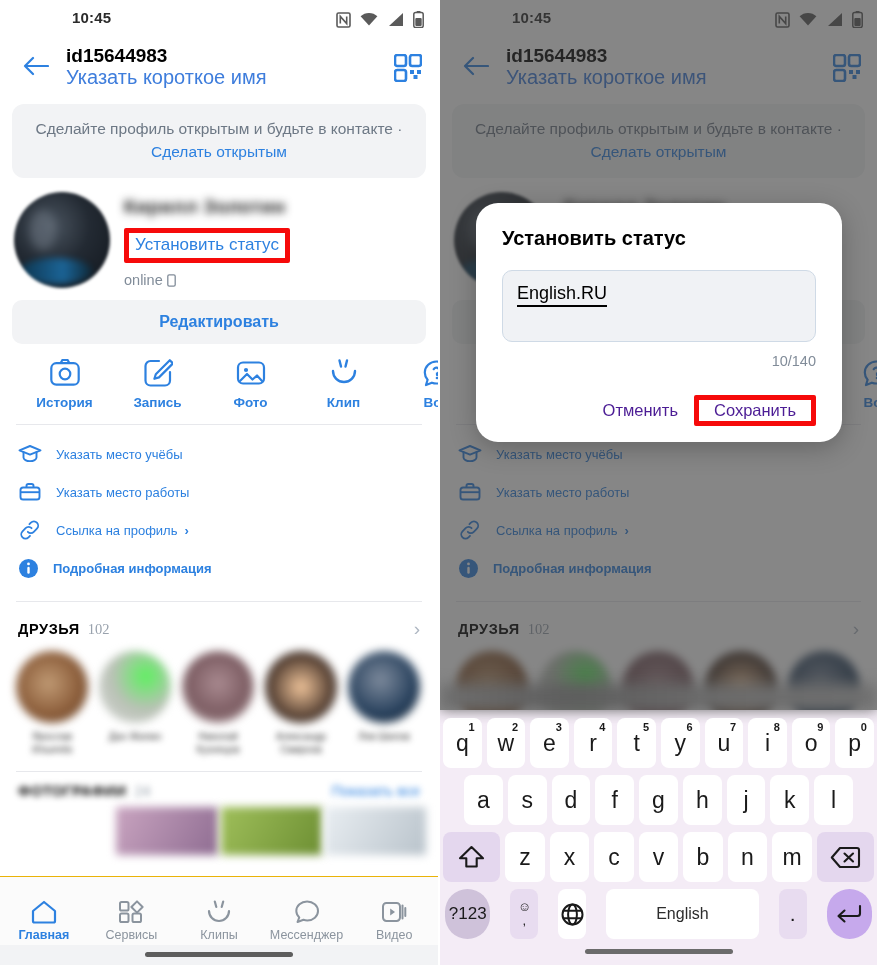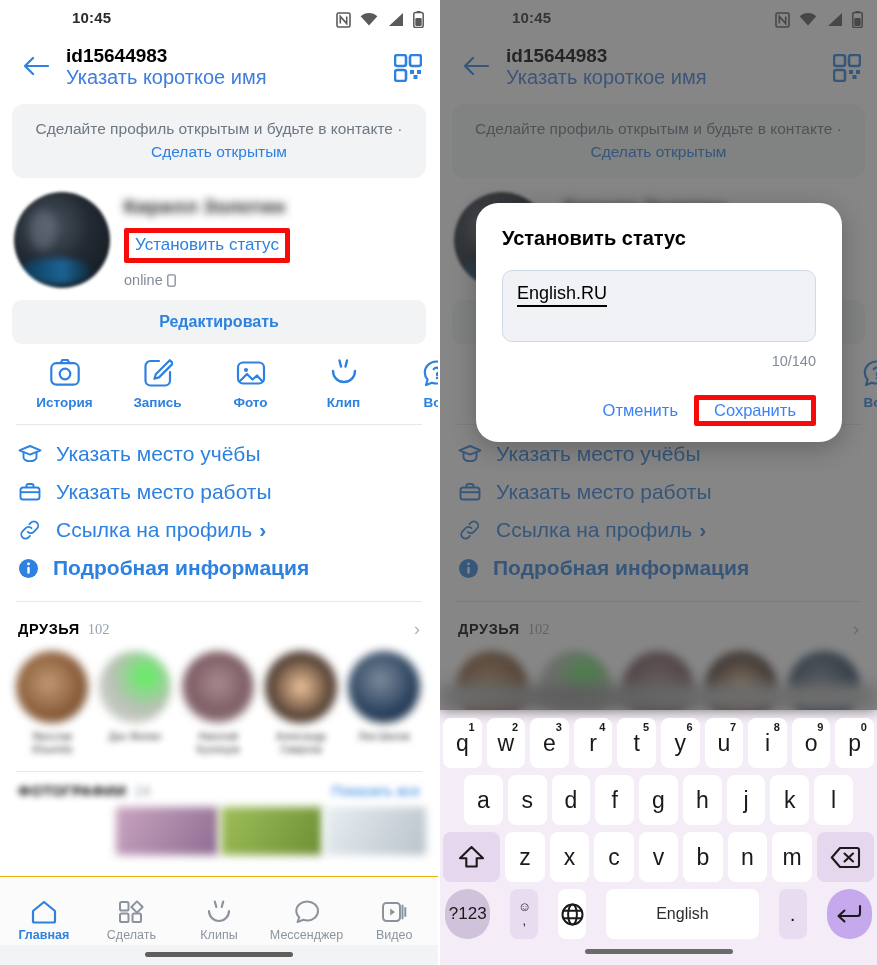--- a/index.html
+++ b/index.html
@@ -50,21 +50,21 @@
 
   
   .actions { display:flex; padding:14px 18px 10px; gap:0; }
   .action { width:93px; flex:0 0 93px; display:flex; flex-direction:column; align-items:center; gap:7px; }
   .action .lbl { font-size:13.5px; font-weight:700; color:#2d81e0; white-space:nowrap; }
   .hr { height:1px; background:#e7e8ec; margin:4px 16px 0; }
 
   
   .inforows { padding:10px 0 8px; }
   .inforow { display:flex; align-items:center; height:38px; padding:0 18px; gap:14px; }
-  .inforow .txt { font-size:21px; color:#2d81e0; display:flex; align-items:center; gap:7px; }
+  .inforow .txt { font-size:13px; color:#2d81e0; display:flex; align-items:center; gap:7px; }
   .inforow.bold .txt { font-weight:700; }
   .hr2 { height:1px; background:#e7e8ec; margin:6px 16px 0; }
 
   
   .friends-head { display:flex; align-items:center; padding:16px 18px 0; }
   .fh-title { font-size:14.5px; font-weight:700; color:#000; letter-spacing:.6px; }
   .fh-count { font-size:14.5px; color:#99a2ad; margin-left:8px;font-family:Liberation Serif, serif; }
   .fh-arrow { margin-left:auto; color:#aeb7c2; font-size:19px; }
   .friends { display:flex; gap:11px; padding:11px 16px 0; }
   .fitem { width:72px; flex:0 0 72px; }
@@ -93,21 +93,21 @@
   
   .scrim { position:absolute; inset:0; background:rgba(60,60,60,.62); z-index:20; }
   .dialog { position:absolute; z-index:30; left:36px; top:203px; width:366px; background:#fff;
     border-radius:22px; padding:24px 26px 16px; box-shadow:0 6px 26px rgba(0,0,0,.25); }
   .dlg-title { font-size:20px; font-weight:700; color:#000; }
   .dlg-input { margin-top:20px; background:#f0f2f5; border:1px solid #cfdae6; border-radius:10px;
     height:72px; padding:12px 14px; }
   .dlg-input .val { font-size:18px; color:#000; border-bottom:2px solid #000; display:inline-block; padding-bottom:1px; }
   .dlg-counter { text-align:right; font-size:14.5px; color:#818c99; margin-top:11px; }
   .dlg-actions { display:flex; justify-content:flex-end; align-items:center; gap:6px; margin-top:26px; }
-  .dlg-btn { font-size:16.5px; color:#3b82f6; padding:6px 10px; }
+  .dlg-btn { font-size:16.5px; color:#4c1d95; padding:6px 10px; }
   .dlg-save-wrap { border:5px solid #f60a0a; background:#fff; border-radius:2px; padding:1px 5px; }
 
   
   .keyboard { position:absolute; left:0; bottom:0; width:100%; background:#f4ecf6; z-index:40;
     padding:8px 3px 0; }
   .krow { display:flex; justify-content:center; align-items:center; gap:5px; margin-bottom:7px; }
   .key { background:#fff; border-radius:8px; height:50px; flex:1 1 0; display:flex; align-items:center;
     justify-content:center; font-size:23px; color:#1a1a1a; position:relative; }
   .key .sup { position:absolute; top:3px; right:7px; font-size:11px; color:#1a1a1a; font-weight:600; }
   .krow.r2 { padding:0 21px; }
@@ -335,21 +335,21 @@
         </svg>
       <span class="lbl">Главная</span>
     </div>
     <div class="bn">
       <svg width="26" height="24" viewBox="0 0 26 24">
           <rect x="2" y="2" width="8.5" height="8.5" rx="1.6" fill="none" stroke="#8b949e" stroke-width="2"></rect>
           <path d="M19 1.4 24.6 7 19 12.6 13.4 7z" fill="none" stroke="#8b949e" stroke-width="2" stroke-linejoin="round"></path>
           <rect x="2" y="13.5" width="8.5" height="8.5" rx="1.6" fill="none" stroke="#8b949e" stroke-width="2"></rect>
           <rect x="14.5" y="13.5" width="8.5" height="8.5" rx="1.6" fill="none" stroke="#8b949e" stroke-width="2"></rect>
         </svg>
-      <span class="lbl">Сделать</span>
+      <span class="lbl">Сервисы</span>
     </div>
     <div class="bn">
       <svg width="26" height="24" viewBox="0 0 26 24">
           <path d="M3 11a10 10 0 0 0 20 0" fill="none" stroke="#8b949e" stroke-width="2.2" stroke-linecap="round"></path>
           <path d="M8.8 1.5 10.3 7M17.2 1.5 15.7 7" stroke="#8b949e" stroke-width="2.2" stroke-linecap="round"></path>
         </svg>
       <span class="lbl">Клипы</span>
     </div>
     <div class="bn">
       <svg width="26" height="24" viewBox="0 0 26 24">

